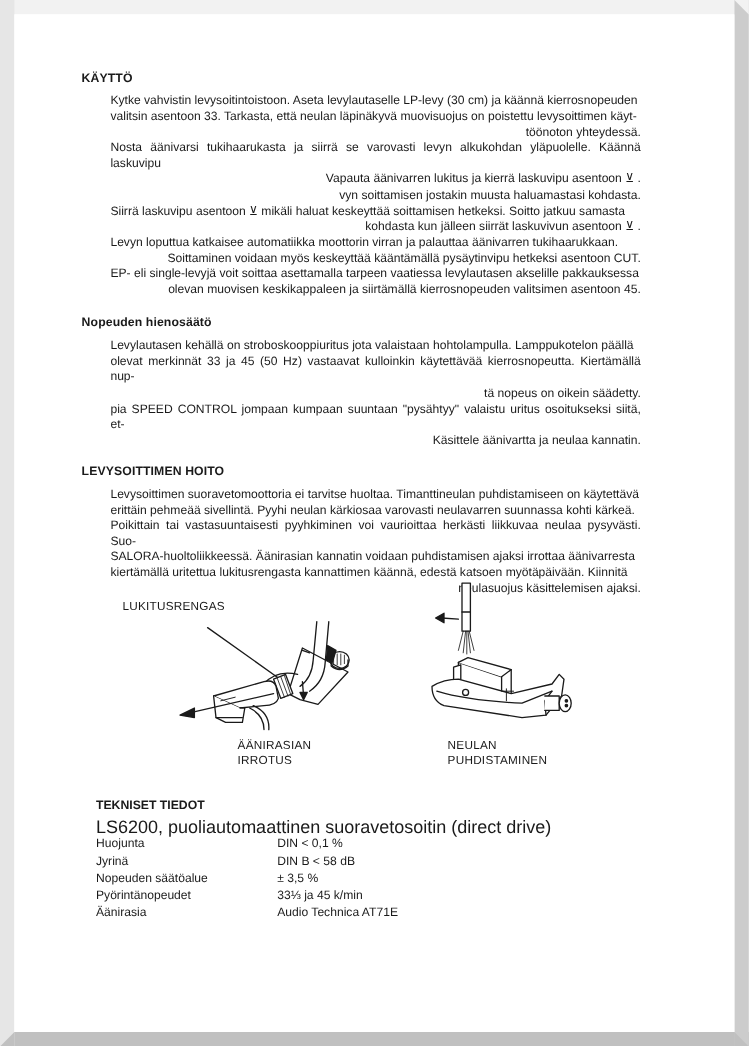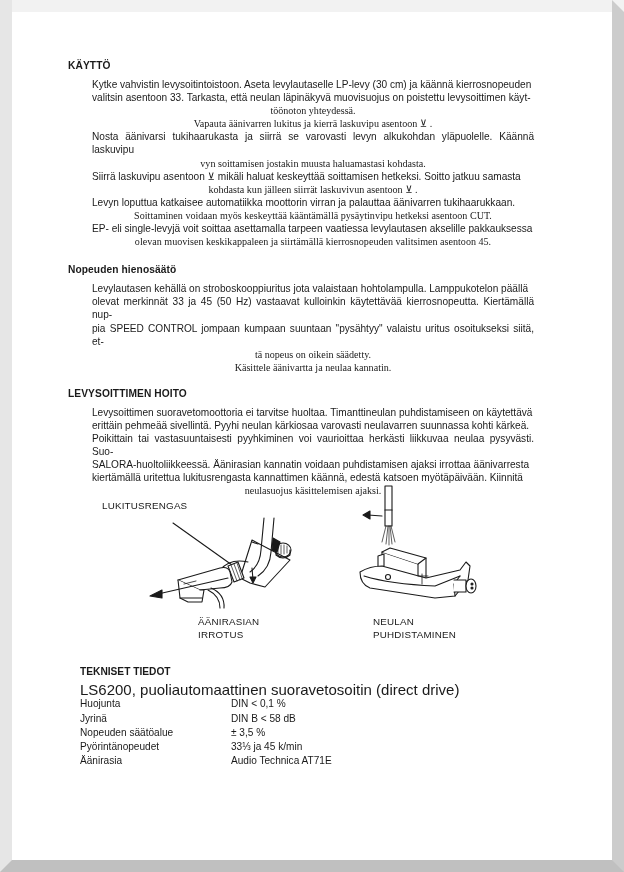--- a/index.html
+++ b/index.html
@@ -15,21 +15,21 @@
   .frame-bottom { position:absolute; left:0; bottom:0; width:624px; height:12px; background:#c0c0c0; }
   .frame-right-corner { position:absolute; right:0; top:0; width:0; height:0; border-left:12px solid transparent; border-top:12px solid #f2f2f2; }
   .frame-bl-corner { position:absolute; left:0; bottom:0; width:0; height:0; border-right:12px solid #c0c0c0; border-top:12px solid #e6e6e6; }
   .frame-br-corner { position:absolute; right:0; bottom:0; width:0; height:0; border-left:12px solid #c0c0c0; border-top:12px solid #cccccc; }
 
   .page { position:absolute; left:12px; top:12px; width:600px; height:848px; background:#fff; }
   .content { position:absolute; left:68px; top:60px; width:466px; }
 
   h2.sec { font-size:10.2px; font-weight:bold; margin:0 0 6px 0; line-height:12px; letter-spacing:0.1px; }
   p.line { margin:0; font-size:10.1px; line-height:13.1px; text-align:justify;padding-left:24px; }
-  p.last { text-align:center;font-family:Liberation Serif, serif; }
+  p.last { text-align:right; }
   .gap1 { height:16px; }
   .gap2 { height:14px; }
 
   .fig { position:absolute; }
   .fig-label { position:absolute; font-size:9.8px; line-height:13.5px; letter-spacing:0.2px; white-space:nowrap; }
 
   .specs { position:absolute; left:80px; top:666px; width:400px; }
   .specs h2 { font-size:10.2px; font-weight:bold; margin:0 0 5px 0; line-height:12px; }
   .spec-intro { font-size:15px; line-height:14.3px; }
   .spec-row { display:flex; font-size:10.1px; line-height:14.3px; }
@@ -48,39 +48,39 @@
 <div class="frame-br-corner"></div>
 
 <div class="page"></div>
 
 <div class="content">
   <section>
     <h2 class="sec">KÄYTTÖ</h2>
     <p class="line">Kytke vahvistin levysoitintoistoon. Aseta levylautaselle LP-levy (30 cm) ja käännä kierrosnopeuden</p>
     <p class="line">valitsin asentoon 33. Tarkasta, että neulan läpinäkyvä muovisuojus on poistettu levysoittimen käyt-</p>
     <p class="line last">töönoton yhteydessä.</p>
+    <p class="line">Nosta äänivarsi tukihaarukasta ja siirrä se varovasti levyn alkukohdan yläpuolelle. Käännä laskuvipu</p>
     <p class="line last">Vapauta äänivarren lukitus ja kierrä laskuvipu asentoon ⊻ .</p>
-    <p class="line">Nosta äänivarsi tukihaarukasta ja siirrä se varovasti levyn alkukohdan yläpuolelle. Käännä laskuvipu</p>
     <p class="line last">vyn soittamisen jostakin muusta haluamastasi kohdasta.</p>
     <p class="line">Siirrä laskuvipu asentoon ⊻  mikäli haluat keskeyttää soittamisen hetkeksi. Soitto jatkuu samasta</p>
     <p class="line last">kohdasta kun jälleen siirrät laskuvivun asentoon ⊻ .</p>
     <p class="line">Levyn loputtua katkaisee automatiikka moottorin virran ja palauttaa äänivarren tukihaarukkaan.</p>
     <p class="line last">Soittaminen voidaan myös keskeyttää kääntämällä pysäytinvipu hetkeksi asentoon CUT.</p>
     <p class="line">EP- eli single-levyjä voit soittaa asettamalla tarpeen vaatiessa levylautasen akselille pakkauksessa</p>
     <p class="line last">olevan muovisen keskikappaleen ja siirtämällä kierrosnopeuden valitsimen asentoon 45.</p>
   </section>
 
   <div class="gap1"></div>
 
   <section>
     <h2 class="sec">Nopeuden hienosäätö</h2>
     <p class="line">Levylautasen kehällä on stroboskooppiuritus jota valaistaan hohtolampulla. Lamppukotelon päällä</p>
     <p class="line">olevat merkinnät 33 ja 45 (50 Hz) vastaavat kulloinkin käytettävää kierrosnopeutta. Kiertämällä nup-</p>
+    <p class="line last">tä nopeus on oikein säädetty.</p>
     <p class="line">pia SPEED CONTROL jompaan kumpaan suuntaan "pysähtyy" valaistu uritus osoitukseksi siitä, et-</p>
-    <p class="line last">tä nopeus on oikein säädetty.</p>
     <p class="line last">Käsittele äänivartta ja neulaa kannatin.</p>
   </section>
 
   <div class="gap2"></div>
 
   <section>
     <h2 class="sec">LEVYSOITTIMEN HOITO</h2>
     <p class="line">Levysoittimen suoravetomoottoria ei tarvitse huoltaa. Timanttineulan puhdistamiseen on käytettävä</p>
     <p class="line">erittäin pehmeää sivellintä. Pyyhi neulan kärkiosaa varovasti neulavarren suunnassa kohti kärkeä.</p>
     <p class="line">Poikittain tai vastasuuntaisesti pyyhkiminen voi vaurioittaa herkästi liikkuvaa neulaa pysyvästi. Suo-</p>

